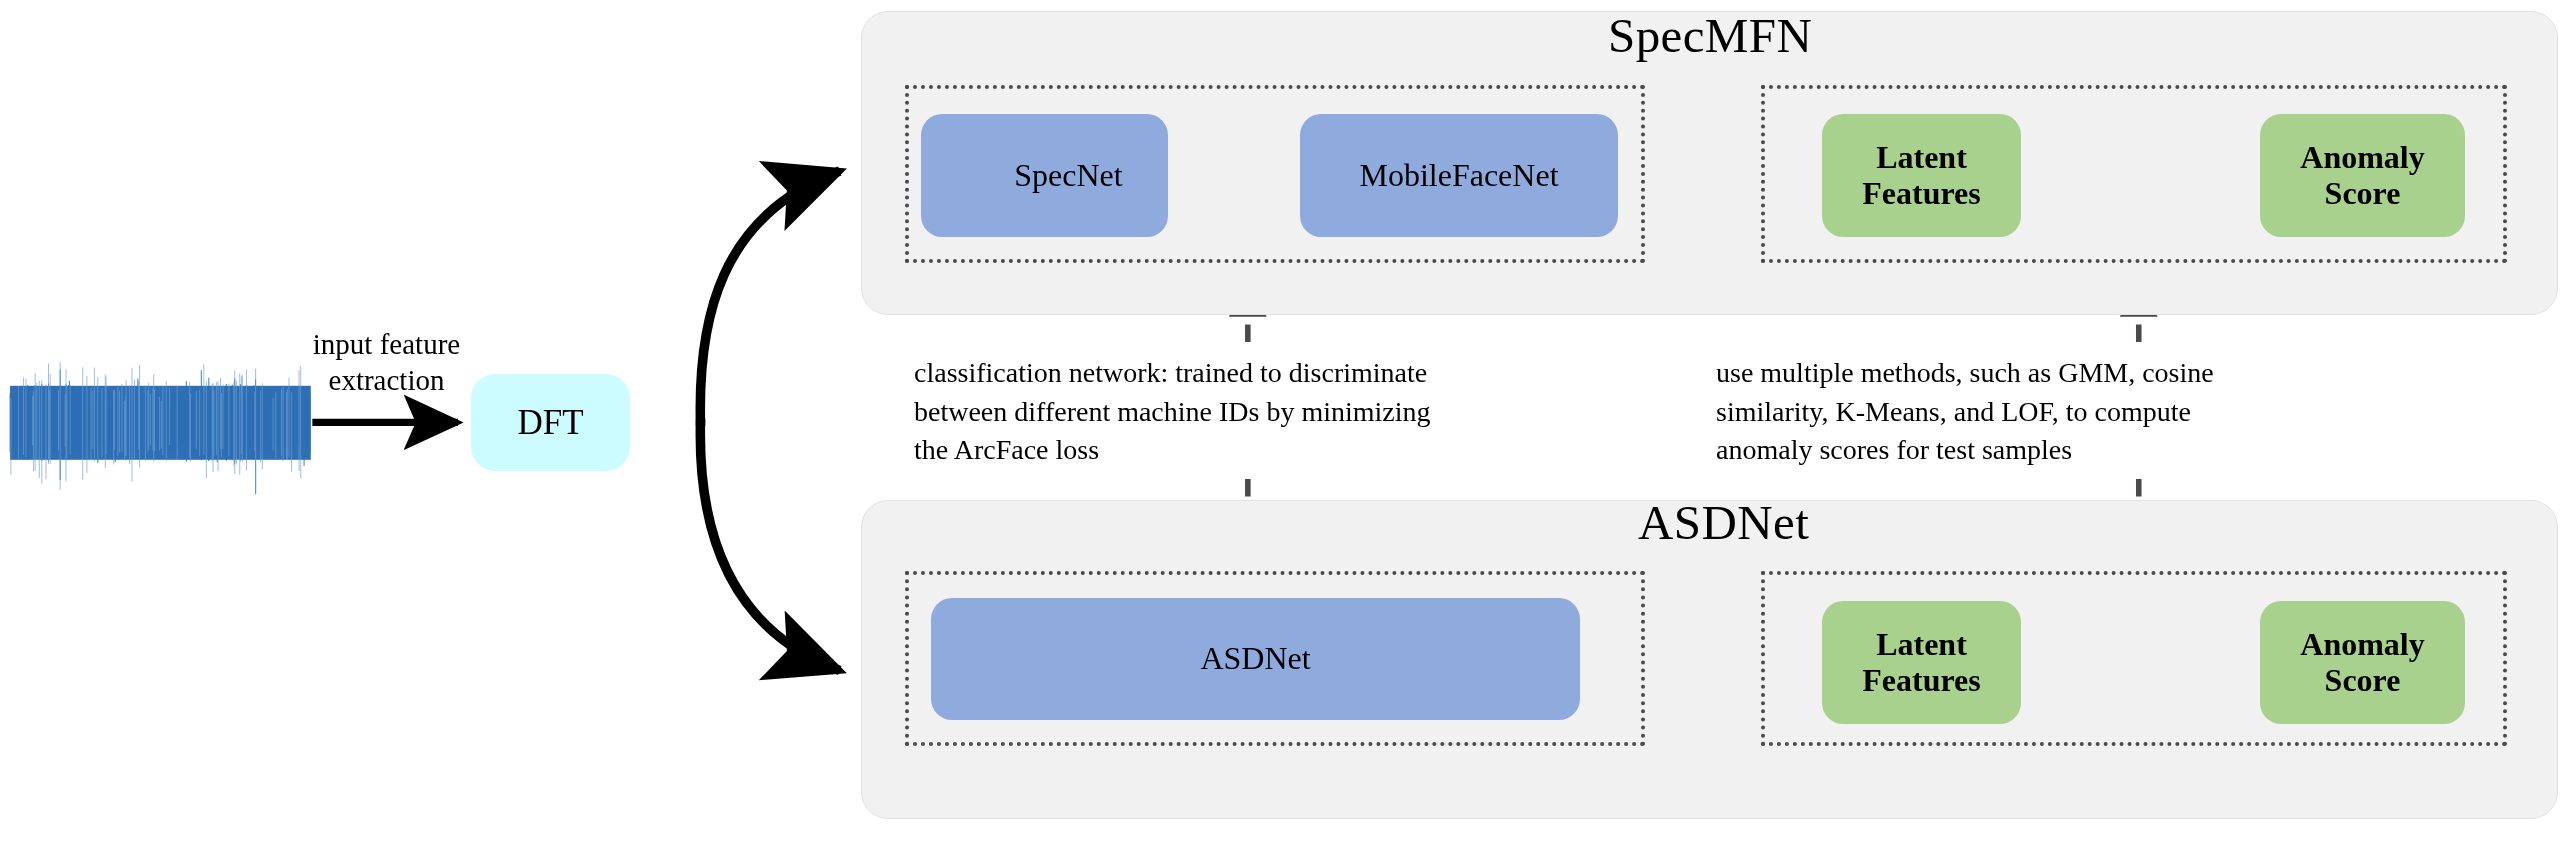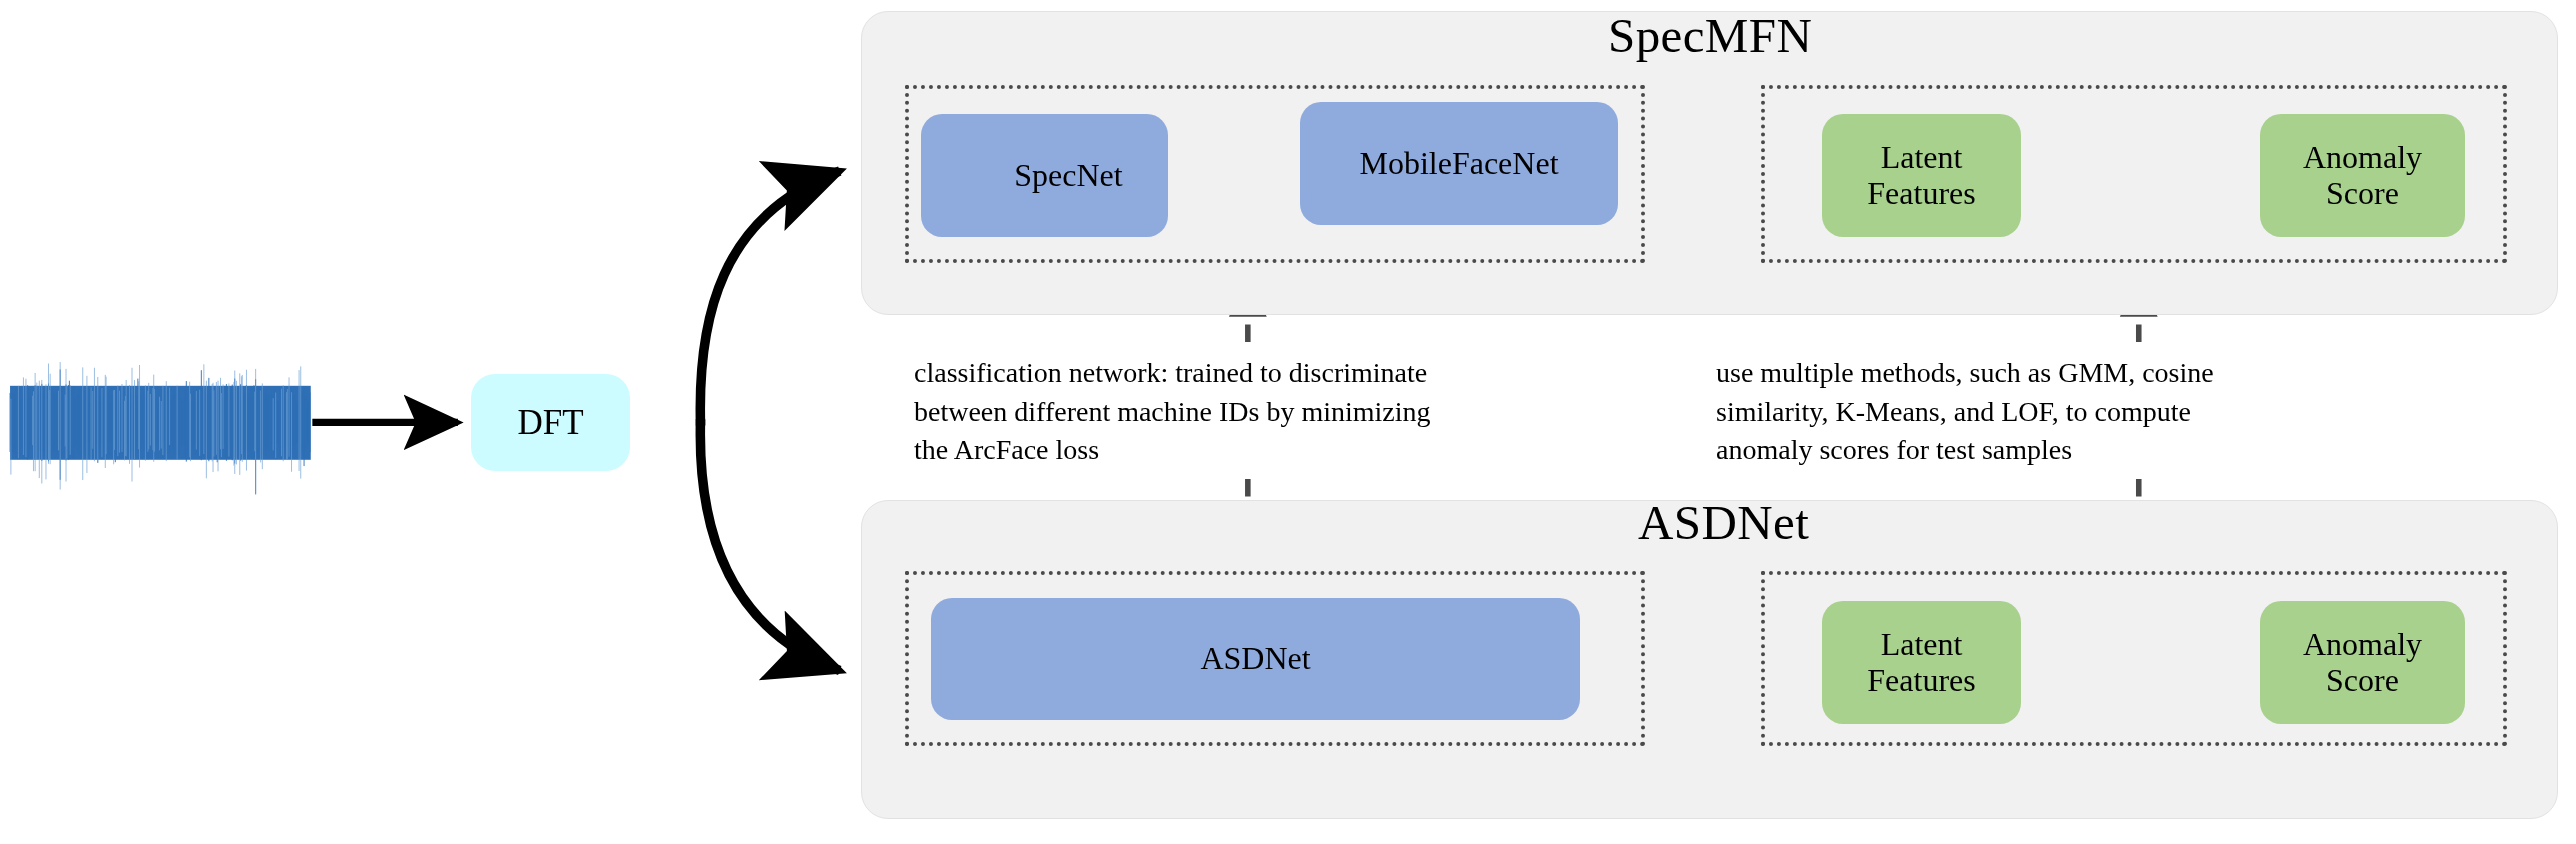--- a/index.html
+++ b/index.html
@@ -56,21 +56,21 @@
     display: flex;
     align-items: center;
     justify-content: center;
     text-align: center;
     font-size: 32px;
     line-height: 1.12;
     color: #000;
     white-space: pre-line;
   }
   .node.blue  { background: #8faadc; }
-  .node.green { background: #a9d18e; }
+  .node.green { background: #a9d18e; font-weight: bold; }
   .node.cyan  { background: #ccfcff; border-radius: 24px; font-size: 35px; }
 
   
   .caption {
     position: absolute;
     font-size: 28px;
     line-height: 1.38;
     color: #000;
     white-space: pre-line;
   }
@@ -589,32 +589,34 @@
     <line x1="2583" y1="833" x2="2815" y2="833" stroke="#000" stroke-width="10" marker-end="url(#arrowBlack)"></line>
 
     <g stroke="#4a4a4a" stroke-width="7" stroke-dasharray="22 18" fill="none">
       <line x1="1568" y1="430" x2="1568" y2="352" marker-end="url(#arrowGray)"></line>
       <line x1="1568" y1="602" x2="1568" y2="712" marker-end="url(#arrowGray)"></line>
       <line x1="2688" y1="430" x2="2688" y2="352" marker-end="url(#arrowGray)"></line>
       <line x1="2688" y1="602" x2="2688" y2="712" marker-end="url(#arrowGray)"></line>
     </g>
   </svg>
 
+  <div class="edge-label" style="left:279px; top:326px; width:215px;">input feature
+extraction</div>
 
   <div class="node cyan" style="left:471px; top:374px; width:159px; height:97px;">DFT</div>
 
   <div class="panel" style="left:861px; top:11px; width:1697px; height:304px;"></div>
 
   <div class="panel-title" style="left:1608px; top:11px;">SpecMFN</div>
 
   <div class="dotted" style="left:905px; top:85px; width:740px; height:178px;"></div>
 
   <div class="node blue" style="left:921px; top:114px; width:247px; height:123px;padding-left:48px;">SpecNet</div>
 
-  <div class="node blue" style="left:1300px; top:102px; width:318px; height:123px;">MobileFaceNet</div>
+  <div class="node blue" style="left:1300px; top:114px; width:318px; height:123px;">MobileFaceNet</div>
 
   <div class="dotted" style="left:1761px; top:85px; width:746px; height:178px;"></div>
 
   <div class="node green" style="left:1822px; top:114px; width:199px; height:123px;">Latent
 Features</div>
 
   <div class="node green" style="left:2260px; top:114px; width:205px; height:123px;">Anomaly
 Score</div>
 
   <div class="panel" style="left:861px; top:500px; width:1697px; height:319px;"></div>

